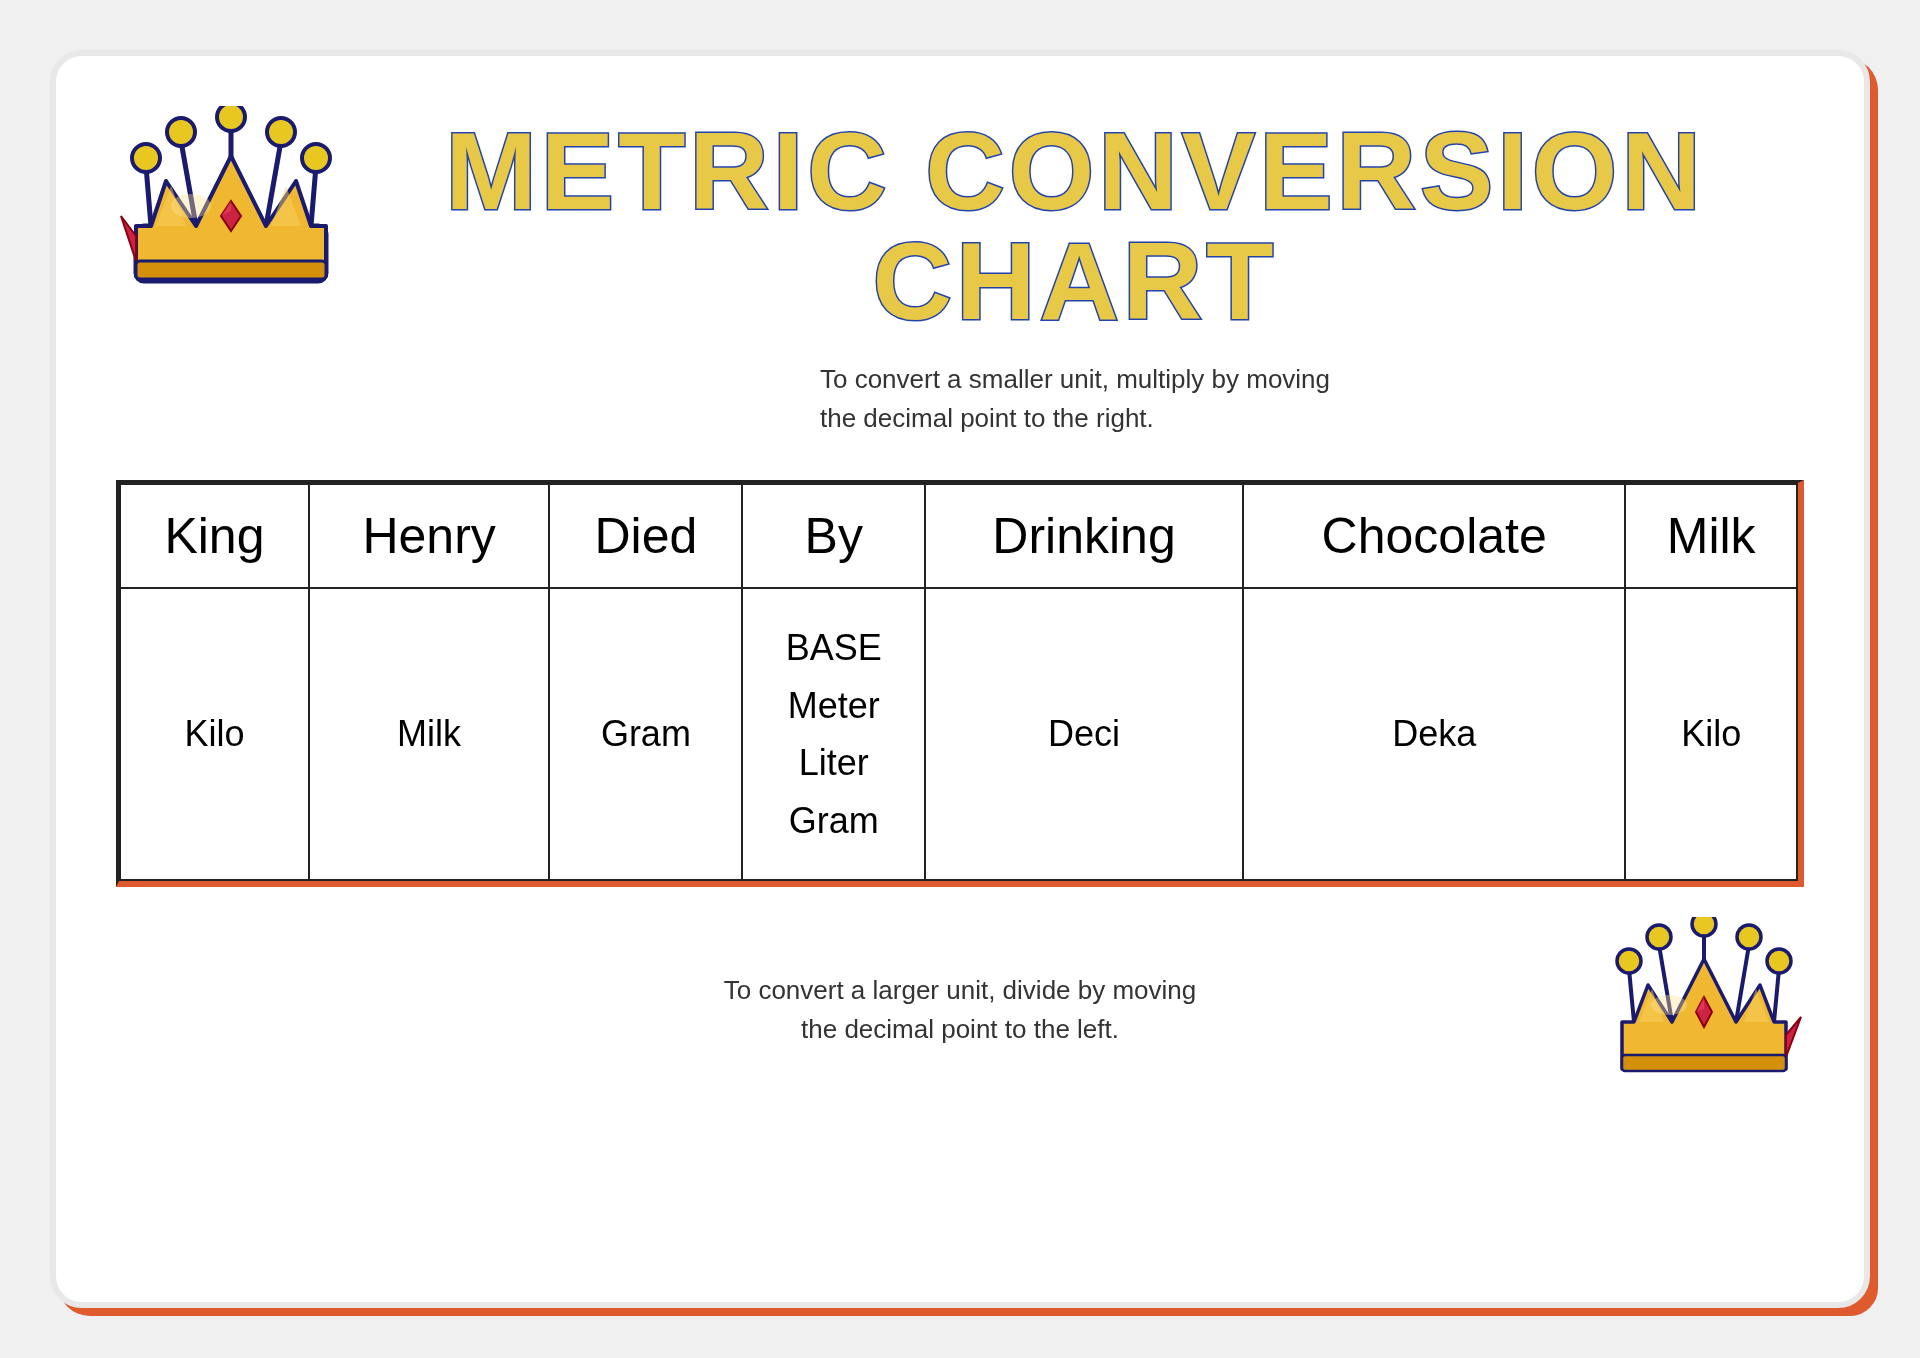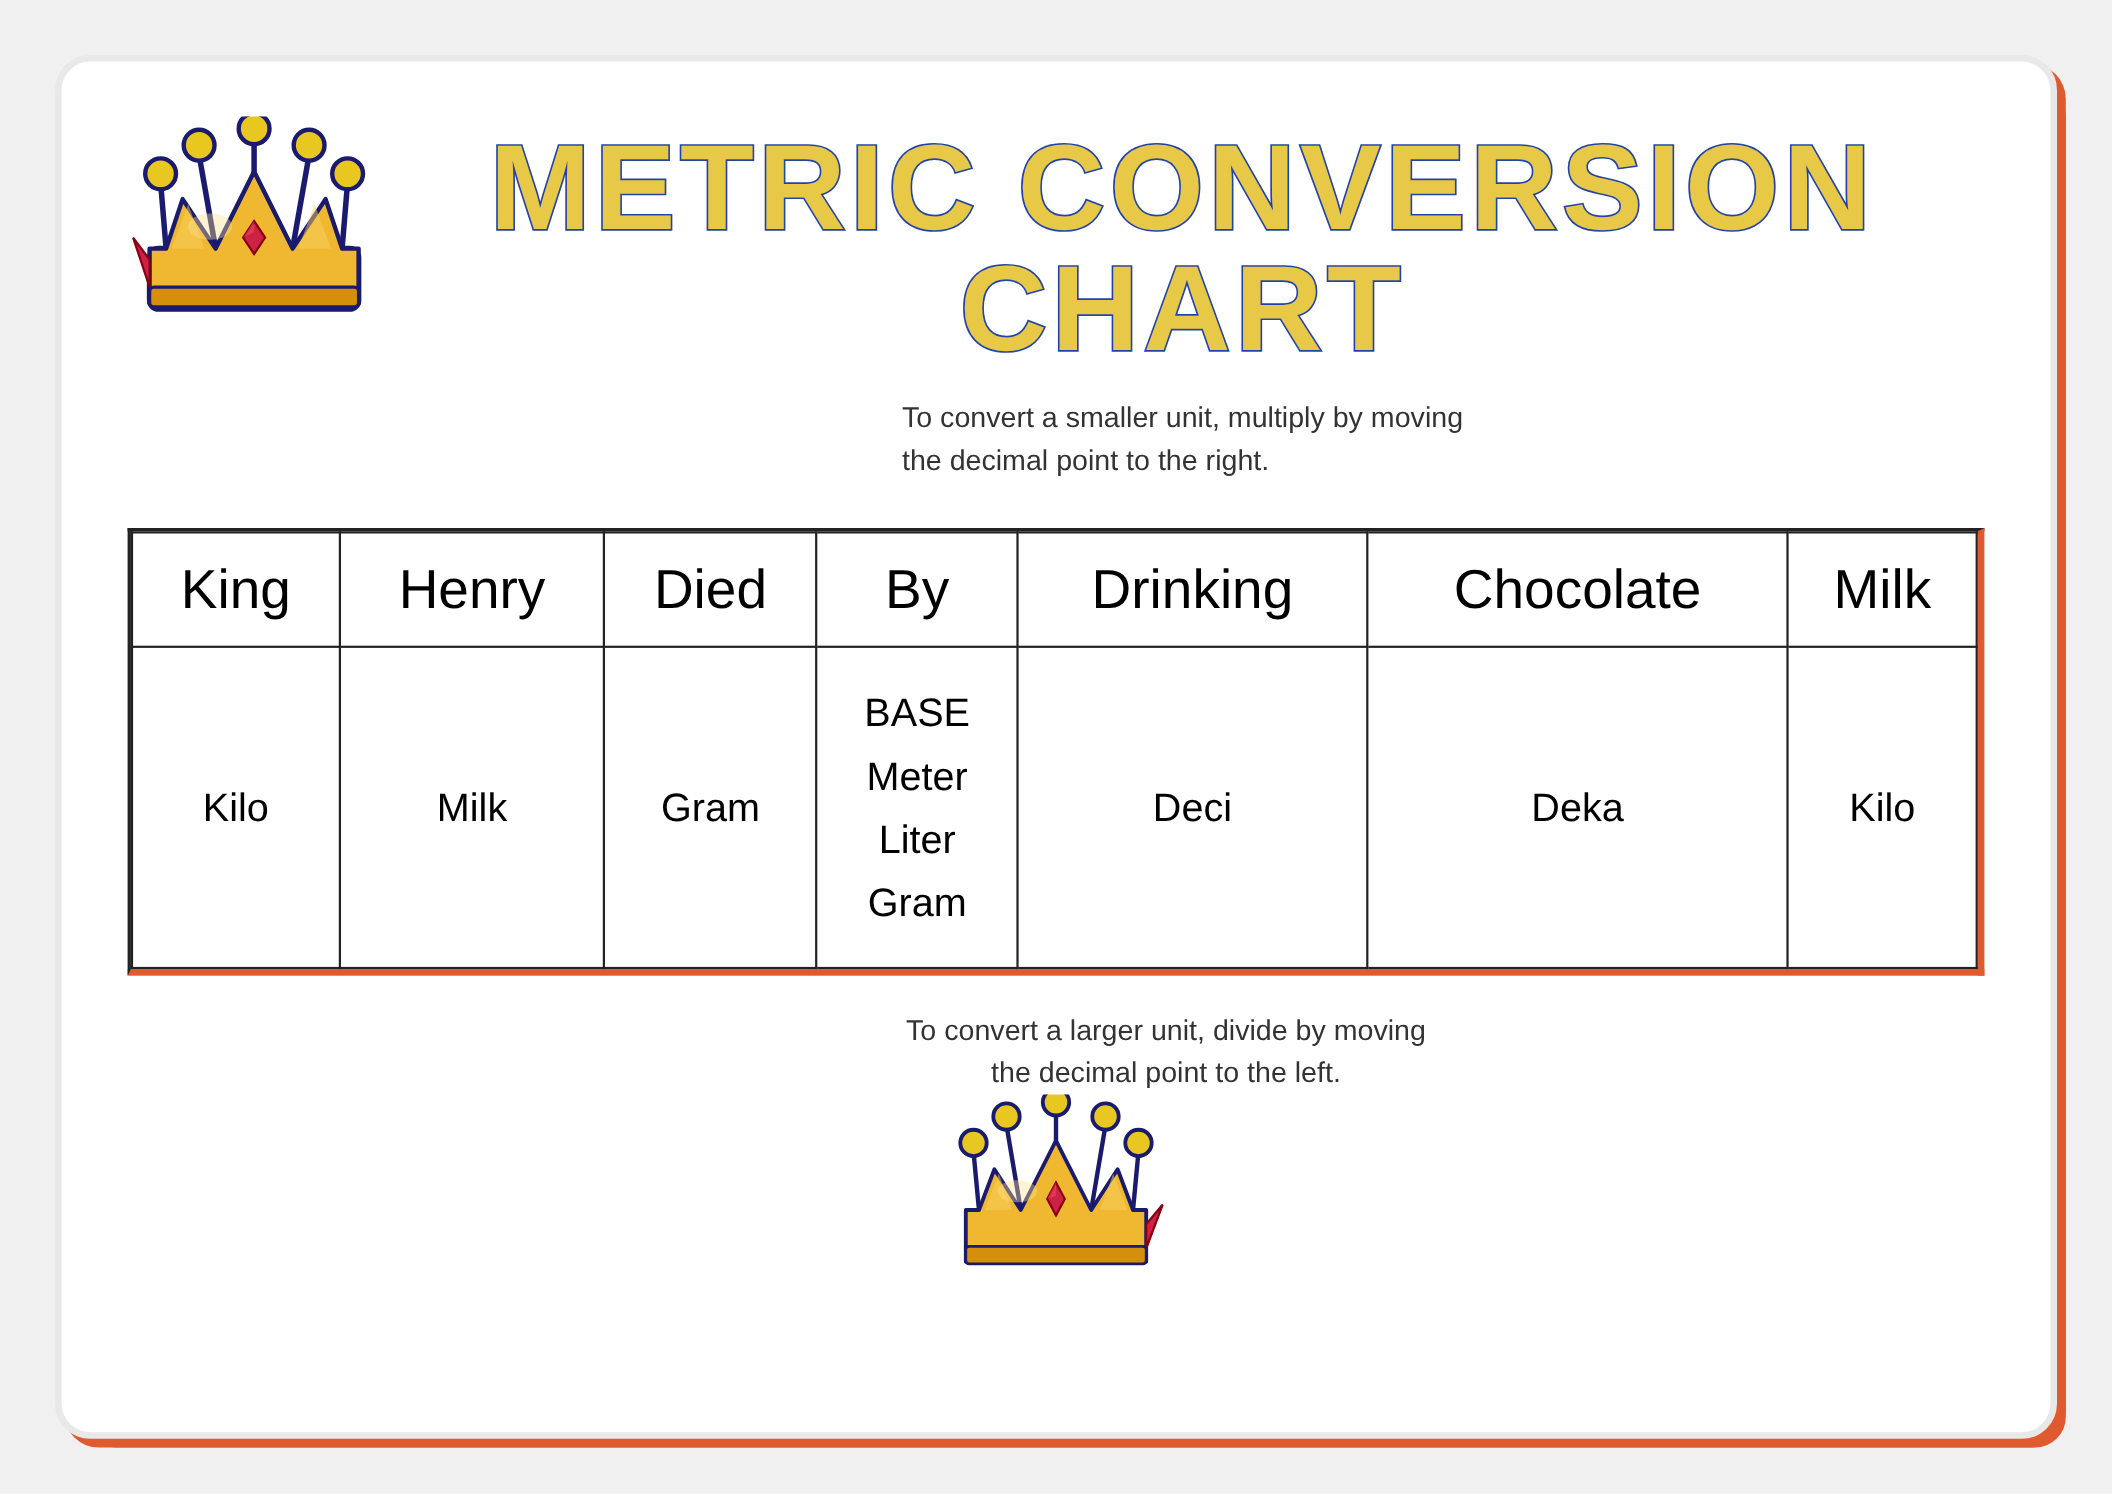--- a/index.html
+++ b/index.html
@@ -128,21 +128,20 @@
     .base-cell {
       line-height: 1.6;
     }
 
     .bottom-area {
       display: flex;
       width: 100%;
       align-items: center;
       justify-content: center;
       margin-top: 10px;
-      flex-direction: column;
     }
 
     .bottom-text {
       font-size: 26px;
       color: #333;
       text-align: center;
       line-height: 1.5;
       flex: 1;
       padding-left: 200px;
     }

